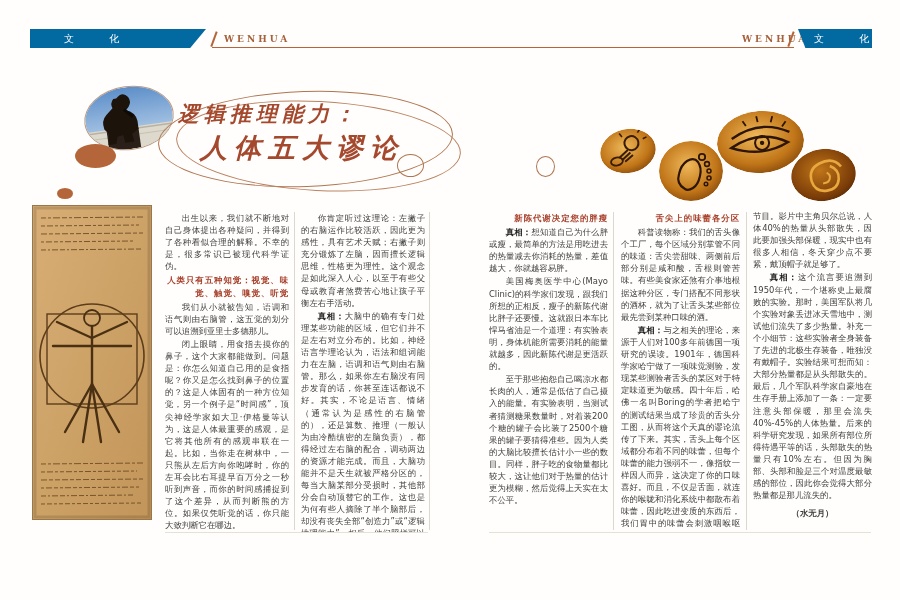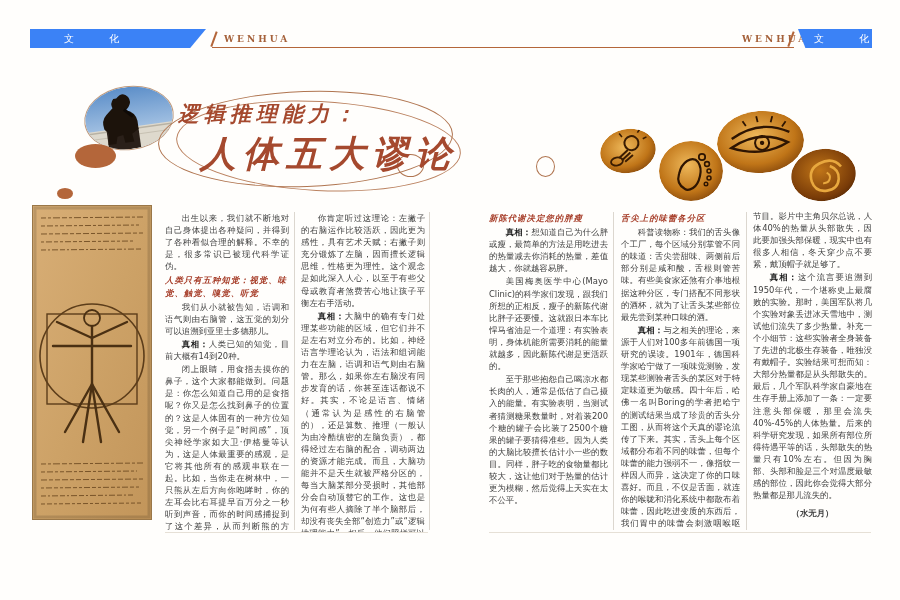--- a/index.html
+++ b/index.html
@@ -1,19 +1,19 @@
 <!DOCTYPE html>
 <html><head>
 <meta charset="utf-8">
 <style>
   html,body{margin:0;padding:0;}
   body{width:900px;height:600px;position:relative;background:#fffefc;overflow:hidden;
        font-family:"DejaVu Sans",sans-serif;}
   
-  .hdr-block{position:absolute;top:29px;height:19px;background:#3b82f6;color:#fff;
+  .hdr-block{position:absolute;top:29px;height:19px;background:#0369a1;color:#fff;
              font-size:10px;line-height:19px;letter-spacing:16px;white-space:nowrap;}
   #hdr-block-left{left:30px;width:176px;padding-left:34px;box-sizing:border-box;
                   clip-path:polygon(0 0,100% 0,91% 100%,0 100%);}
   #hdr-block-right{left:798px;width:74px;padding-left:16px;box-sizing:border-box;
                    clip-path:polygon(0 0,100% 0,100% 100%,10% 100%);}
   .hdr-wenhua{position:absolute;top:34px;font-family:"DejaVu Serif",serif;font-size:9px;
               font-weight:bold;color:#a5613a;letter-spacing:3px;}
   #hdr-wenhua-left{left:224px;}
   #hdr-wenhua-right{left:742px;}
   .hdr-line{position:absolute;left:212px;top:47px;width:582px;height:1px;background:#b4663a;}
@@ -25,41 +25,41 @@
   #bubble-second{left:176px;top:101px;width:283px;height:88px;transform:rotate(3deg);
                  border-color:#bb8260;}
   #bubble-small-1{left:397px;top:154px;width:25px;height:21px;}
   #bubble-small-2{left:536px;top:156px;width:17px;height:19px;}
   .bubble-dot{position:absolute;background:#b4663a;border-radius:50%;}
   #bubble-dot-1{left:75px;top:144px;width:41px;height:24px;}
   #bubble-dot-2{left:57px;top:188px;width:16px;height:11px;}
   .title-line{position:absolute;font-family:"DejaVu Serif",serif;font-style:italic;
               font-weight:bold;color:#a5492e;white-space:nowrap;}
   #title-line-1{left:178px;top:100px;font-size:21px;letter-spacing:5px;}
-  #title-line-2{left:200px;top:130px;font-size:36px;letter-spacing:7px;}
+  #title-line-2{left:200px;top:130px;font-size:27px;letter-spacing:7px;}
   
   .oval-img{position:absolute;border-radius:50%;overflow:hidden;}
   #thinker{left:84px;top:86px;width:88px;height:62px;transform:rotate(-8deg);
            border:1px solid #c09a7c;}
   #medal-bulb{left:600px;top:129px;width:56px;height:44px;transform:rotate(-12deg);}
   #medal-foot{left:659px;top:141px;width:64px;height:60px;}
   #medal-eye{left:717px;top:111px;width:87px;height:62px;transform:rotate(-4deg);}
   #medal-ear{left:791px;top:149px;width:65px;height:52px;transform:rotate(-8deg);}
   #vitruvian{position:absolute;left:32px;top:205px;width:120px;height:315px;
              border:1px solid #9a7748;box-sizing:border-box;}
   
   .col{position:absolute;top:212px;height:320px;overflow:hidden;}
   #col1{left:165px;width:124px;}
   #col2{left:301px;width:124px;}
   #col3{left:489px;width:119px;top:210px;}
   #col4{left:621px;width:119px;top:210px;}
   #col5{left:753px;width:119px;top:210px;}
   .col p{margin:0 0 1px;font-size:8.4px;line-height:12.1px;text-align:justify;
          color:#3e3e3e;text-indent:2em;}
-  .col p.blk-heading{color:#a8402c;text-align:left;text-indent:0;font-style:italic;
+  .col p.blk-heading{color:#a8402c;text-align:right;text-indent:0;
          font-weight:bold;letter-spacing:1px;margin:2px 0;
          font-family:"DejaVu Serif",serif;}
   .col p.blk-truth b{color:#1f1f1f;}
   .col p.no-indent{text-indent:0;}
   .col p.blk-byline{text-align:center;text-indent:0;font-weight:bold;margin-top:6px;}
   .vsep{position:absolute;top:212px;height:318px;width:1px;background:#dcd7cf;}
   #vsep-1{left:294px;} #vsep-2{left:429px;} #vsep-3{left:613px;} #vsep-4{left:746px;}
   .hsep{position:absolute;top:532px;height:1px;background:#e6e0d6;}
   #hsep-left{left:165px;width:263px;} #hsep-right{left:489px;width:382px;}
 </style>
@@ -206,21 +206,20 @@
       <line x1="8" y1="290" x2="100" y2="289" stroke-dasharray="5 2 2 2 6 2"></line>
       <line x1="8" y1="298" x2="108" y2="297" stroke-dasharray="4 2 5 2 3 2"></line>
     </g>
   </svg>
 </div>
 
 <div class="col" id="col1">
     <p class="blk-body">出生以来，我们就不断地对自己身体提出各种疑问，并得到了各种看似合理的解释。不幸的是，很多常识已被现代科学证伪。</p>
     <p class="blk-heading">人类只有五种知觉：视觉、味觉、触觉、嗅觉、听觉</p>
     <p class="blk-body">我们从小就被告知，语调和语气则由右脑管，这五觉的划分可以追溯到亚里士多德那儿。</p>
-    <p class="blk-truth"><b>真相：</b>人类已知的知觉，目前大概有14到20种。</p>
     <p class="blk-body">闭上眼睛，用食指去摸你的鼻子，这个大家都能做到。问题是：你怎么知道自己用的是食指呢？你又是怎么找到鼻子的位置的？这是人体固有的一种方位知觉，另一个例子是“时间感”，顶尖神经学家如大卫·伊格曼等认为，这是人体最重要的感观，是它将其他所有的感观串联在一起。比如，当你走在树林中，一只熊从左后方向你咆哮时，你的左耳会比右耳提早百万分之一秒听到声音，而你的时间感捕捉到了这个差异，从而判断熊的方位。如果仅凭听觉的话，你只能大致判断它在哪边。</p>
   </div>
 <div class="col" id="col2">
     <p class="blk-body">你肯定听过这理论：左撇子的右脑运作比较活跃，因此更为感性，具有艺术天赋；右撇子则充分锻炼了左脑，因而擅长逻辑思维，性格更为理性。这个观念是如此深入人心，以至于有些父母或教育者煞费苦心地让孩子平衡左右手活动。</p>
     <p class="blk-truth"><b>真相：</b>大脑中的确有专门处理某些功能的区域，但它们并不是左右对立分布的。比如，神经语言学理论认为，语法和组词能力在左脑，语调和语气则由右脑管。那么，如果你左右脑没有同步发育的话，你甚至连话都说不好。其实，不论是语言、情绪（通常认为是感性的右脑管的），还是算数、推理（一般认为由冷酷缜密的左脑负责），都得经过左右脑的配合，调动两边的资源才能完成。而且，大脑功能并不是天生就被严格分区的，每当大脑某部分受损时，其他部分会自动顶替它的工作。这也是为何有些人摘除了半个脑部后，却没有丧失全部“创造力”或“逻辑推理能力”，相反，他们照样可以完成大学学业，也一直保留着按之前的理论应该失去的能力。</p>
   </div>
 <div class="col" id="col3">
     <p class="blk-heading">新陈代谢决定您的胖瘦</p>
     <p class="blk-truth"><b>真相：</b>想知道自己为什么胖或瘦，最简单的方法是用吃进去的热量减去你消耗的热量，差值越大，你就越容易胖。</p>
     <p class="blk-body">美国梅奥医学中心(Mayo Clinic)的科学家们发现，跟我们所想的正相反，瘦子的新陈代谢比胖子还要慢。这就跟日本车比悍马省油是一个道理：有实验表明，身体机能所需要消耗的能量就越多，因此新陈代谢是更活跃的。</p>

